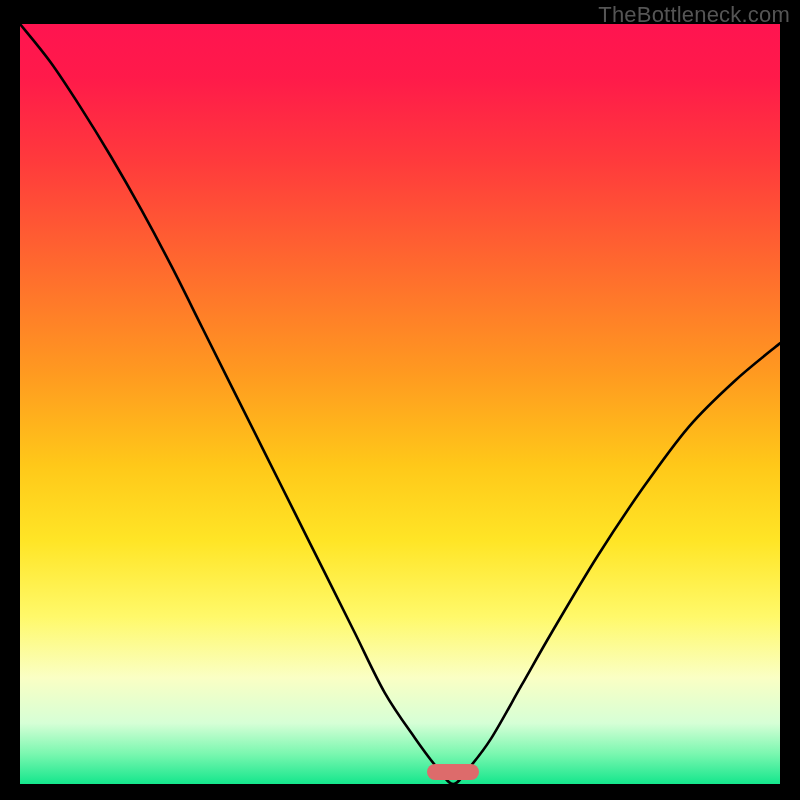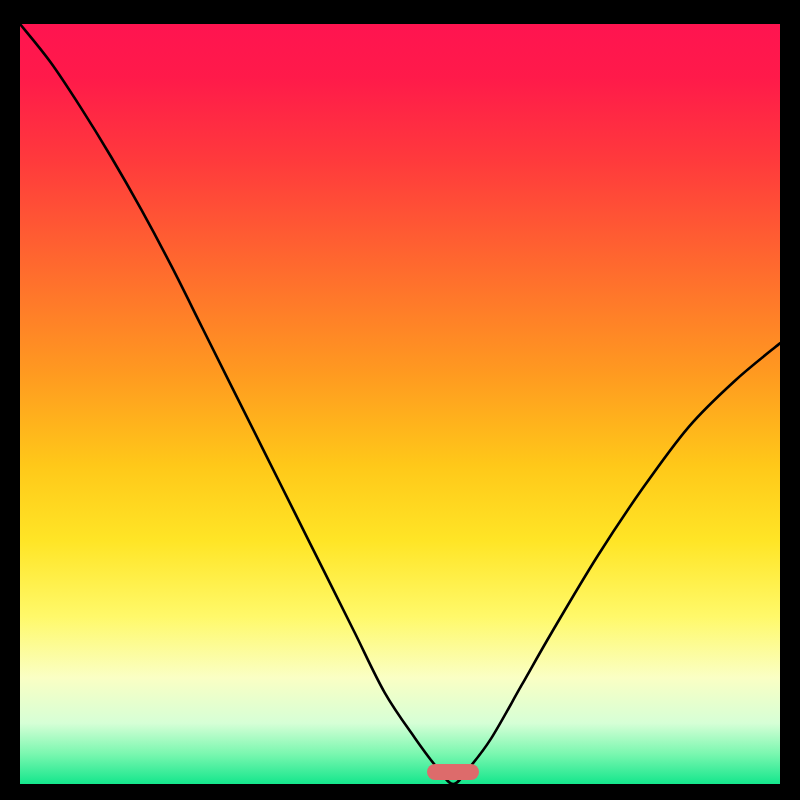--- a/index.html
+++ b/index.html
@@ -70,20 +70,21 @@
     bottom: 4px;
     left: 410px; 
     z-index: 5;
   }
 </style>
 </head>
 <body>
 
 <div class="frame">
 
+  <div class="watermark">TheBottleneck.com</div>
 
   <div class="plot-area">
     <div class="gradient-bg"></div>
 
     <svg class="curve" viewBox="0 0 760 760" preserveAspectRatio="none">
       <path id="curve-path" d="M 0 0 C 5.066666666666667 6.333333333333333 20.266666666666666 24.066666666666663 30.400000000000002 38 C 40.53333333333334 51.93333333333334 50.66666666666667 67.7666666666667 60.800000000000004 83.60000000000002 C 70.93333333333334 99.43333333333335 81.06666666666666 115.89999999999999 91.2 133 C 101.33333333333334 150.1 111.46666666666667 167.8333333333334 121.60000000000001 186.20000000000005 C 131.73333333333335 204.5666666666667 141.86666666666667 223.5666666666666 152 243.19999999999993 C 162.13333333333333 262.83333333333326 172.26666666666668 283.73333333333335 182.4 304 C 192.53333333333333 324.26666666666665 202.66666666666669 344.53333333333336 212.8 364.8 C 222.93333333333334 385.06666666666666 233.0666666666667 405.33333333333337 243.20000000000002 425.6 C 253.33333333333334 445.8666666666667 263.46666666666664 466.1333333333334 273.59999999999997 486.40000000000003 C 283.7333333333333 506.6666666666667 293.8666666666667 526.9333333333334 304 547.2 C 314.1333333333333 567.4666666666667 324.26666666666665 587.7333333333333 334.4 608 C 344.5333333333333 628.2666666666667 354.6666666666667 651.0666666666666 364.8 668.8 C 374.93333333333334 686.5333333333333 386.3333333333333 701.7333333333333 395.2 714.4 C 404.06666666666666 727.0666666666666 411.66666666666674 737.1999999999999 418.00000000000006 744.8 C 424.33333333333337 752.4 428.1333333333333 760 433.2 760 C 438.26666666666665 760 442.06666666666666 752.4 448.4 744.8 C 454.7333333333333 737.1999999999999 462.3333333333333 728.3333333333333 471.2 714.4 C 480.06666666666666 700.4666666666667 491.4666666666667 678.9333333333334 501.6 661.2 C 511.73333333333335 643.4666666666667 519.3333333333334 629.5333333333333 532 608 C 544.6666666666666 586.4666666666667 562.4000000000001 556.0666666666667 577.6 532 C 592.8 507.93333333333334 608 485.1333333333333 623.1999999999999 463.59999999999997 C 638.3999999999999 442.0666666666666 653.5999999999999 420.53333333333336 668.8 402.8 C 684 385.06666666666666 699.1999999999999 371.1333333333333 714.4 357.2 C 729.6 343.26666666666665 752.4 325.53333333333336 760 319.20000000000005" stroke="#000" stroke-width="2.6" fill="none" stroke-linecap="round" stroke-linejoin="round"></path>
     </svg>
 
     <div class="dip-bar" id="dip-bar" style="left: 407.2px;"></div>
   </div>

